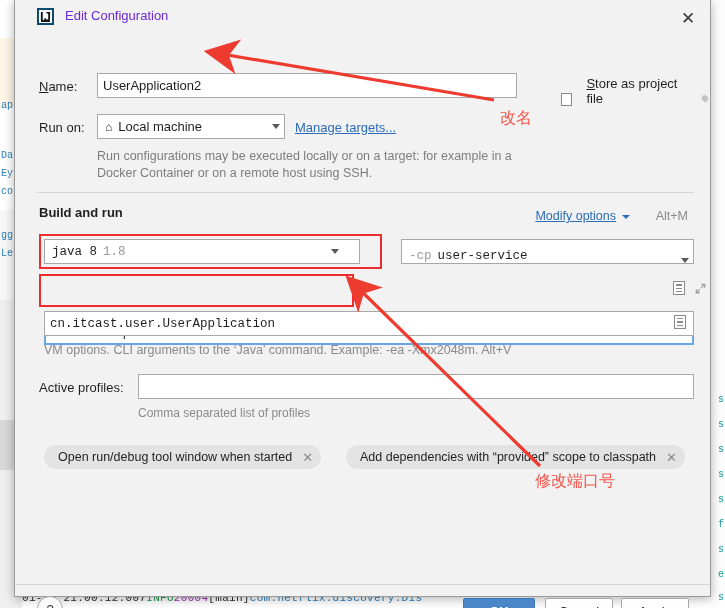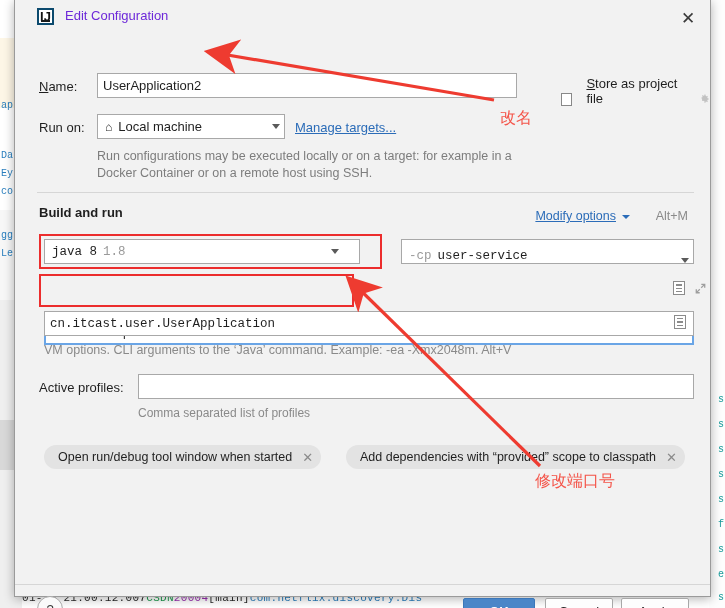--- a/index.html
+++ b/index.html
@@ -390,21 +390,21 @@
     <div class="bg-right-text" style="top:444px;">s</div>
     <div class="bg-right-text" style="top:469px;">s</div>
     <div class="bg-right-text" style="top:494px;">s</div>
     <div class="bg-right-text" style="top:519px;">f</div>
     <div class="bg-right-text" style="top:544px;">s</div>
     <div class="bg-right-text" style="top:569px;">e</div>
     <div class="bg-right-text" style="top:592px;">s</div>
   </div>
 
   <div class="bg-console">
-    <span class="c-dark">01-20 21:00:12.007 </span><span class="c-green"> CSDN </span><span class="c-purple">20004</span><span class="c-dark">            [                     </span><span class="c-dark">main] </span><span class="c-blue">com.netflix.discovery.Dis</span>
+    <span class="c-dark">01-20 21:00:12.007 </span><span class="c-green"> INFO </span><span class="c-purple">20004</span><span class="c-dark">            [                     </span><span class="c-dark">main] </span><span class="c-blue">com.netflix.discovery.Dis</span>
   </div>
 </div>
 
 <div id="dialog">
 
   <div class="titlebar">
     <div class="ij-logo">IJ</div>
     <div class="title-text">Edit Configuration</div>
     <div class="close-btn">✕</div>
   </div>

